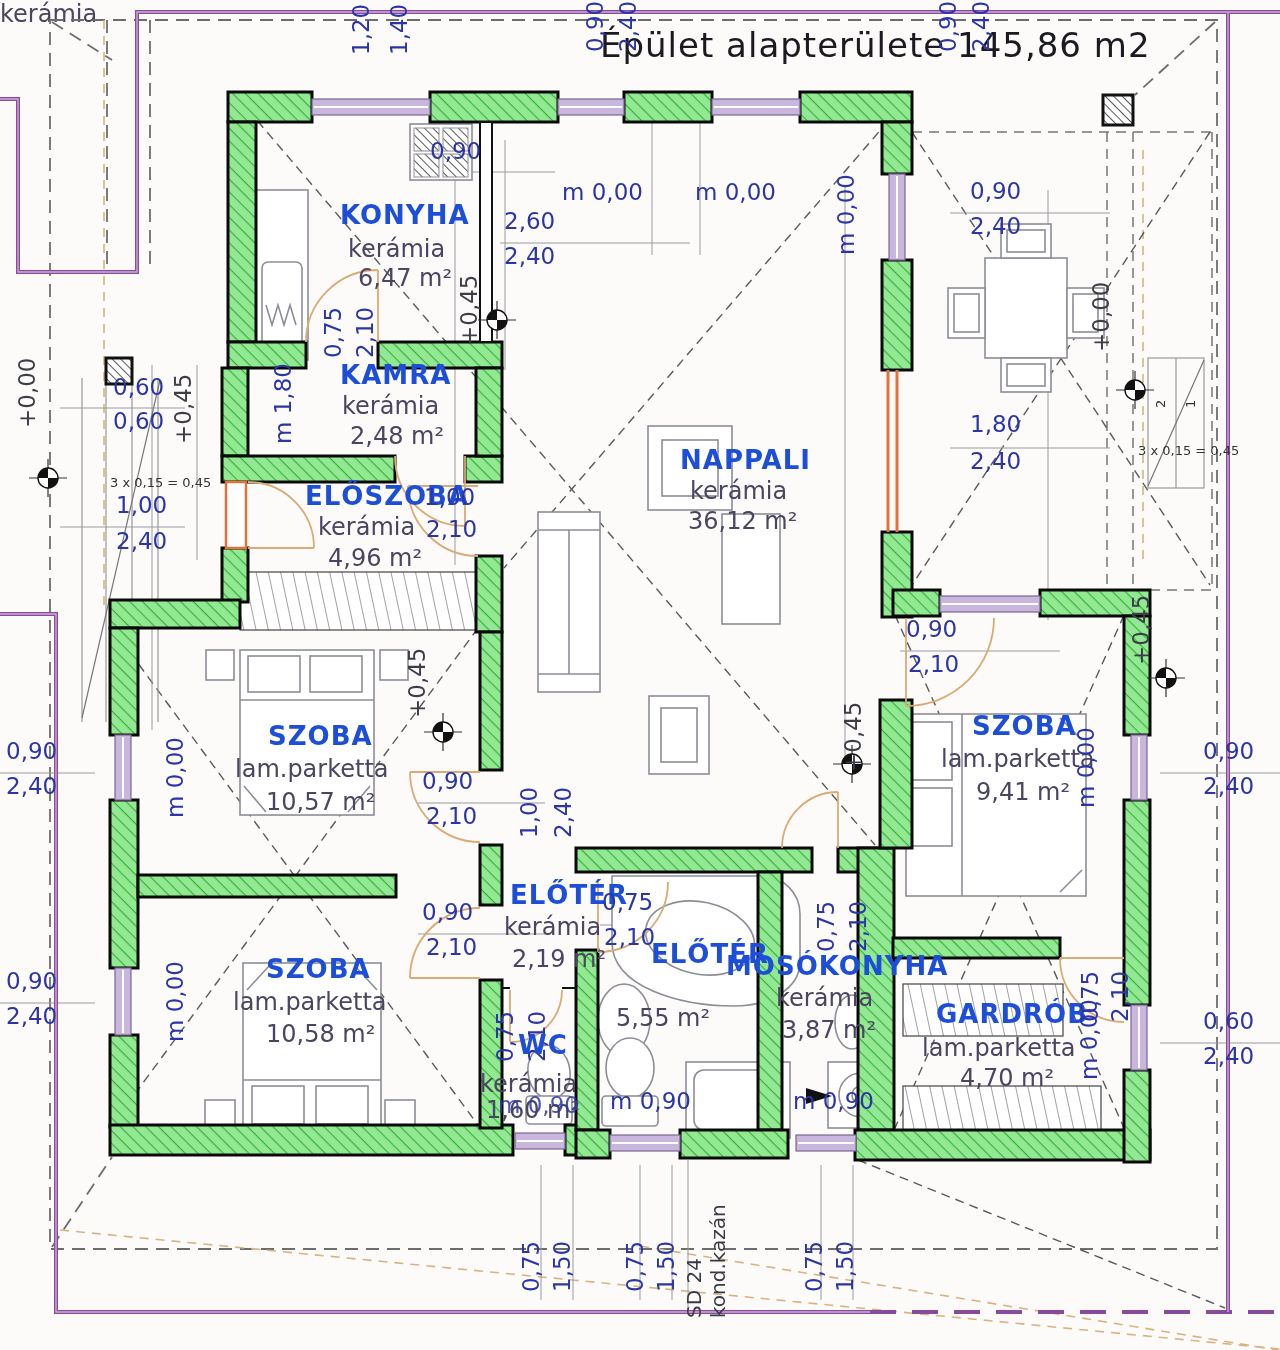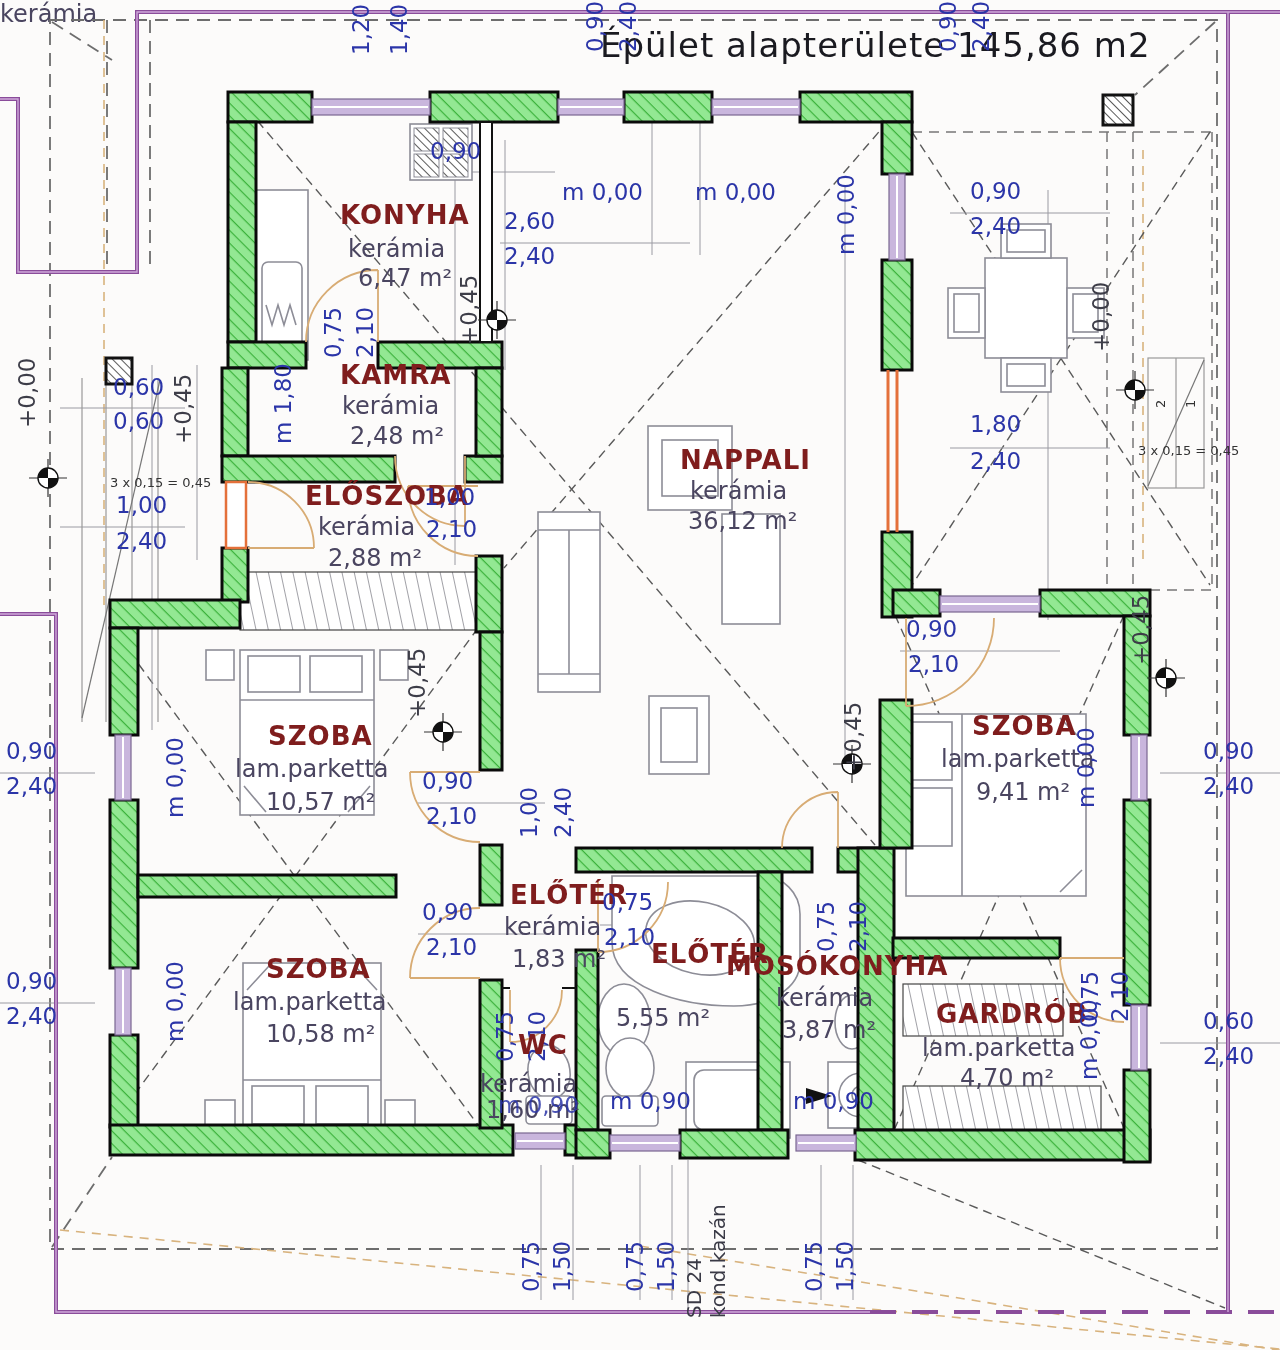--- a/index.html
+++ b/index.html
@@ -4,21 +4,21 @@
 <style>
   html,body{margin:0;padding:0;background:#ffffff;}
   .canvas{position:relative;width:1280px;height:1350px;background:#fcfbfa;overflow:hidden;
           font-family:"DejaVu Sans",sans-serif;}
   svg{position:absolute;left:0;top:0;}
   .lbl{position:absolute;white-space:nowrap;line-height:1;}
   .hdr{font-size:34px;color:#1a1a20;letter-spacing:1px;}
   .dim{font-size:23px;color:#2b35a8;}
   .lvl{font-size:23px;color:#3d3d48;}
   .v{transform:rotate(-90deg);transform-origin:0 0;}
-  .rname{font-size:26px;font-weight:bold;color:#7f1d1d;letter-spacing:1px;}
+  .rname{font-size:26px;font-weight:bold;color:#1d4ed8;letter-spacing:1px;}
   .rsub{font-size:24px;color:#4a4560;}
   .sm{font-size:13px;color:#333;}
   .smv{font-size:13px;color:#333;transform:rotate(-90deg);transform-origin:0 0;}
   .sd{font-size:20px;color:#3a3a46;}
   .wm{font-size:118px;color:rgba(150,150,155,0.16);letter-spacing:26px;}
   .footer{font-size:92px;color:#c3c3c3;letter-spacing:4px;}
 </style>
 </head>
 <body>
 
@@ -369,21 +369,21 @@
   <span class="lbl dim" style="left:116px;top:530px">2,40</span>
 
   
   <span class="lbl rname" style="left:340px;top:362px">KAMRA</span>
   <span class="lbl rsub" style="left:342px;top:394px">kerámia</span>
   <span class="lbl rsub" style="left:350px;top:424px">2,48 m²</span>
   <span class="lbl rname" style="left:305px;top:483px">ELŐSZOBA</span>
   <span class="lbl dim" style="left:424px;top:486px">1,00</span>
   <span class="lbl rsub" style="left:318px;top:515px">kerámia</span>
   <span class="lbl dim" style="left:426px;top:518px">2,10</span>
-  <span class="lbl rsub" style="left:328px;top:546px">2,88 m²</span>
+  <span class="lbl rsub" style="left:328px;top:546px">4,96 m²</span>
   <span class="lbl rname" style="left:680px;top:447px">NAPPALI</span>
   <span class="lbl rsub" style="left:690px;top:479px">kerámia</span>
   <span class="lbl rsub" style="left:688px;top:509px">36,12 m²</span>
 
   
   <span class="lbl rname" style="left:268px;top:723px">SZOBA</span>
   <span class="lbl rsub" style="left:235px;top:757px">lam.parketta</span>
   <span class="lbl rsub" style="left:266px;top:790px">10,57 m²</span>
   <span class="lbl dim v" style="left:164px;top:818px">m 0,00</span>
   <span class="lbl lvl v" style="left:406px;top:718px">+0,45</span>
@@ -416,21 +416,21 @@
   <span class="lbl dim" style="left:422px;top:901px">0,90</span>
   <span class="lbl dim" style="left:426px;top:936px">2,10</span>
   <span class="lbl rname" style="left:266px;top:956px">SZOBA</span>
   <span class="lbl rsub" style="left:233px;top:990px">lam.parketta</span>
   <span class="lbl rsub" style="left:266px;top:1022px">10,58 m²</span>
   <span class="lbl dim v" style="left:164px;top:1042px">m 0,00</span>
 
   
   <span class="lbl rname" style="left:510px;top:882px">ELŐTÉR</span>
   <span class="lbl rsub" style="left:504px;top:915px">kerámia</span>
-  <span class="lbl rsub" style="left:512px;top:947px">1,83 m²</span>
+  <span class="lbl rsub" style="left:512px;top:947px">2,19 m²</span>
   <span class="lbl dim" style="left:602px;top:891px">0,75</span>
   <span class="lbl dim" style="left:604px;top:926px">2,10</span>
   <span class="lbl rname" style="left:651px;top:941px">ELŐTÉR</span>
   <span class="l bl rsub" style="left:646px;top:974px">kerámia</span>
   <span class="lbl rsub" style="left:616px;top:1006px">5,55 m²</span>
   <span class="lbl dim" style="left:610px;top:1090px">m 0,90</span>
   <span class="lbl rname" style="left:726px;top:953px">MOSÓKONYHA</span>
   <span class="lbl rsub" style="left:776px;top:986px">kerámia</span>
   <span class="lbl rsub" style="left:782px;top:1018px">3,87 m²</span>
   <span class="lbl dim v" style="left:815px;top:952px">0,75</span>

